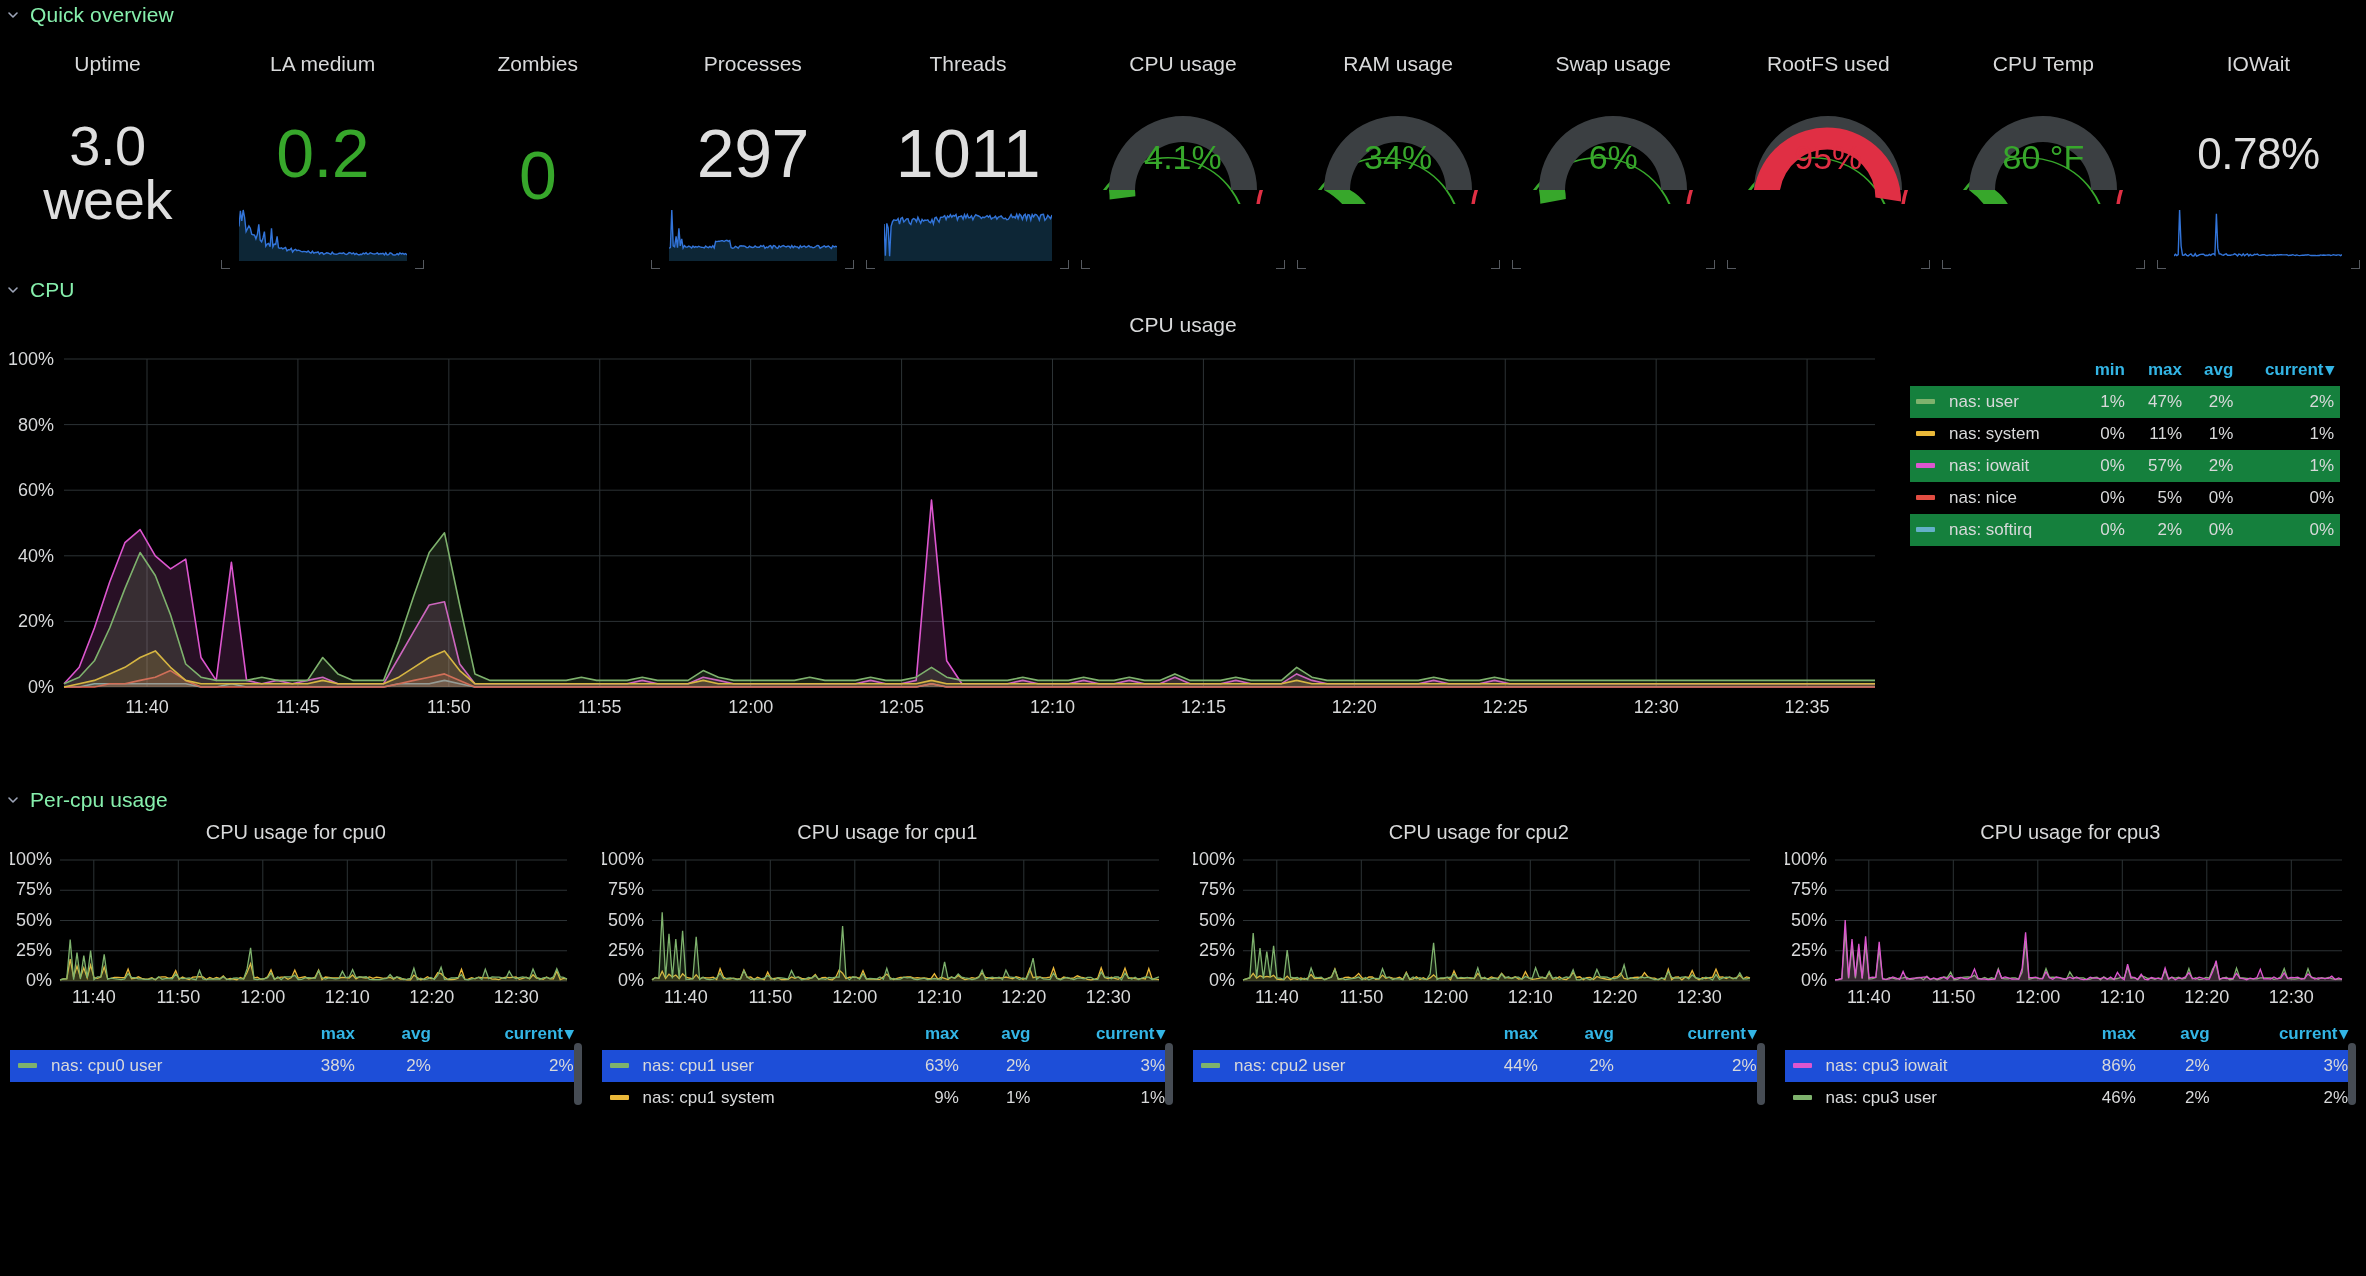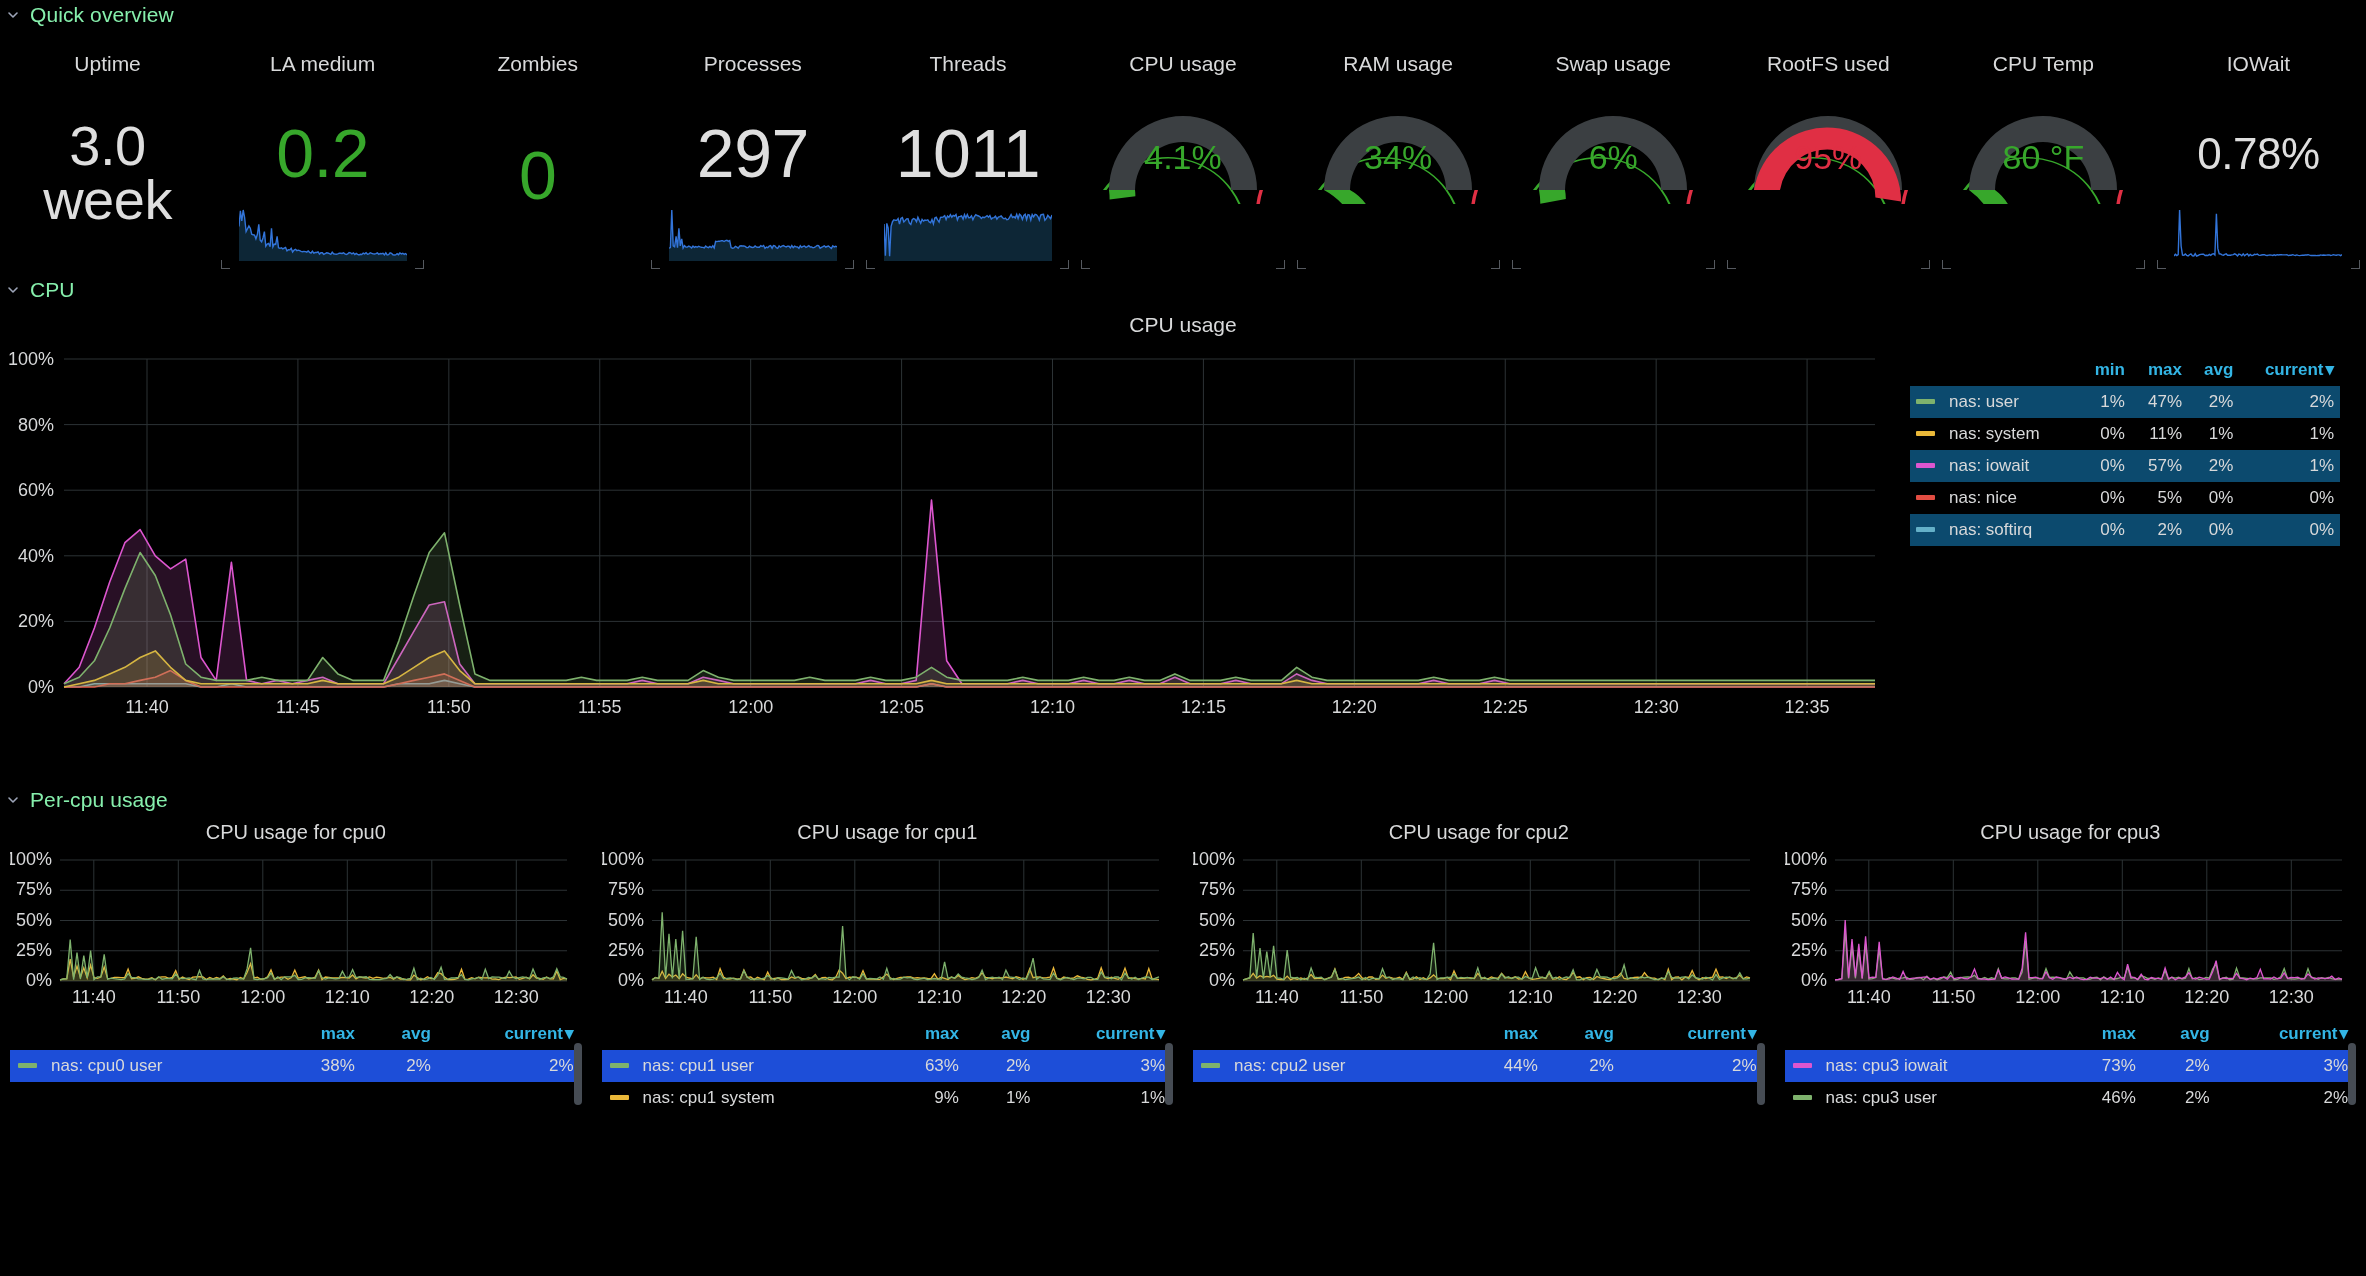--- a/index.html
+++ b/index.html
@@ -152,21 +152,21 @@
   }
   .legend-table th.name-col { text-align: left; }
   .legend-table td {
     padding: 6px 6px;
     text-align: right;
     color: #d8d9da;
     font-size: 17px;
     white-space: nowrap;
   }
   .legend-table td.name-col { text-align: left; }
-  .legend-table tr.alt td { background: #0c4a6e; }
+  .legend-table tr.alt td { background: #15803d; }
   .swatch {
     display: inline-block;
     width: 19px; height: 5px;
     border-radius: 1px;
     margin-right: 14px;
     vertical-align: 3px;
   }
   .caret { display:inline-block; margin-left:2px; }
 
   
@@ -714,21 +714,21 @@
             <tr>
               <th class="name-col">&nbsp;</th>
               <th>max</th>
               <th>avg</th>
               <th>current<span class="caret">▾</span></th>
             </tr>
           </thead>
           <tbody>
             <tr class="alt">
               <td class="name-col"><span class="swatch" style="background: rgb(221, 86, 207);"></span><span>nas: cpu3 iowait</span></td>
-              <td>73%</td>
+              <td>86%</td>
               <td>2%</td>
               <td>3%</td>
             </tr>
             <tr>
               <td class="name-col"><span class="swatch" style="background: rgb(126, 178, 109);"></span><span>nas: cpu3 user</span></td>
               <td>46%</td>
               <td>2%</td>
               <td>2%</td>
             </tr>
           </tbody>

